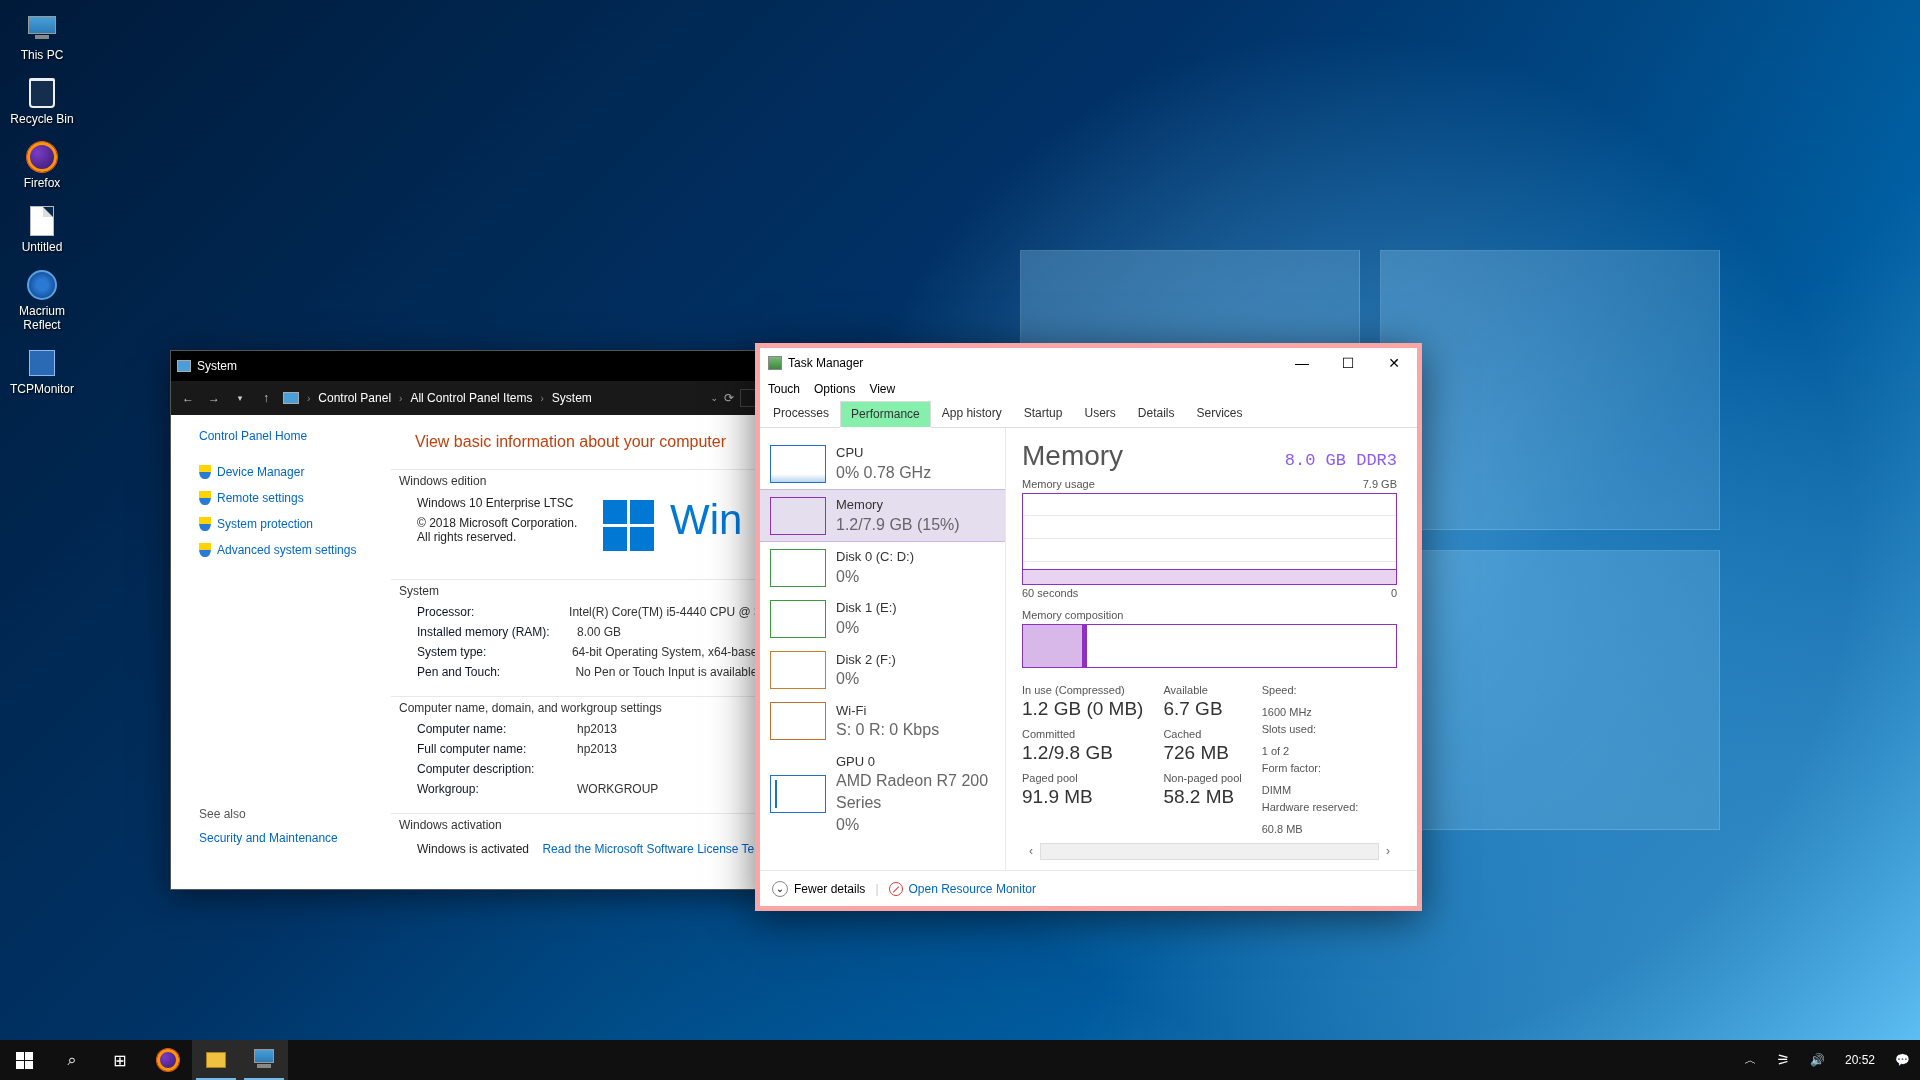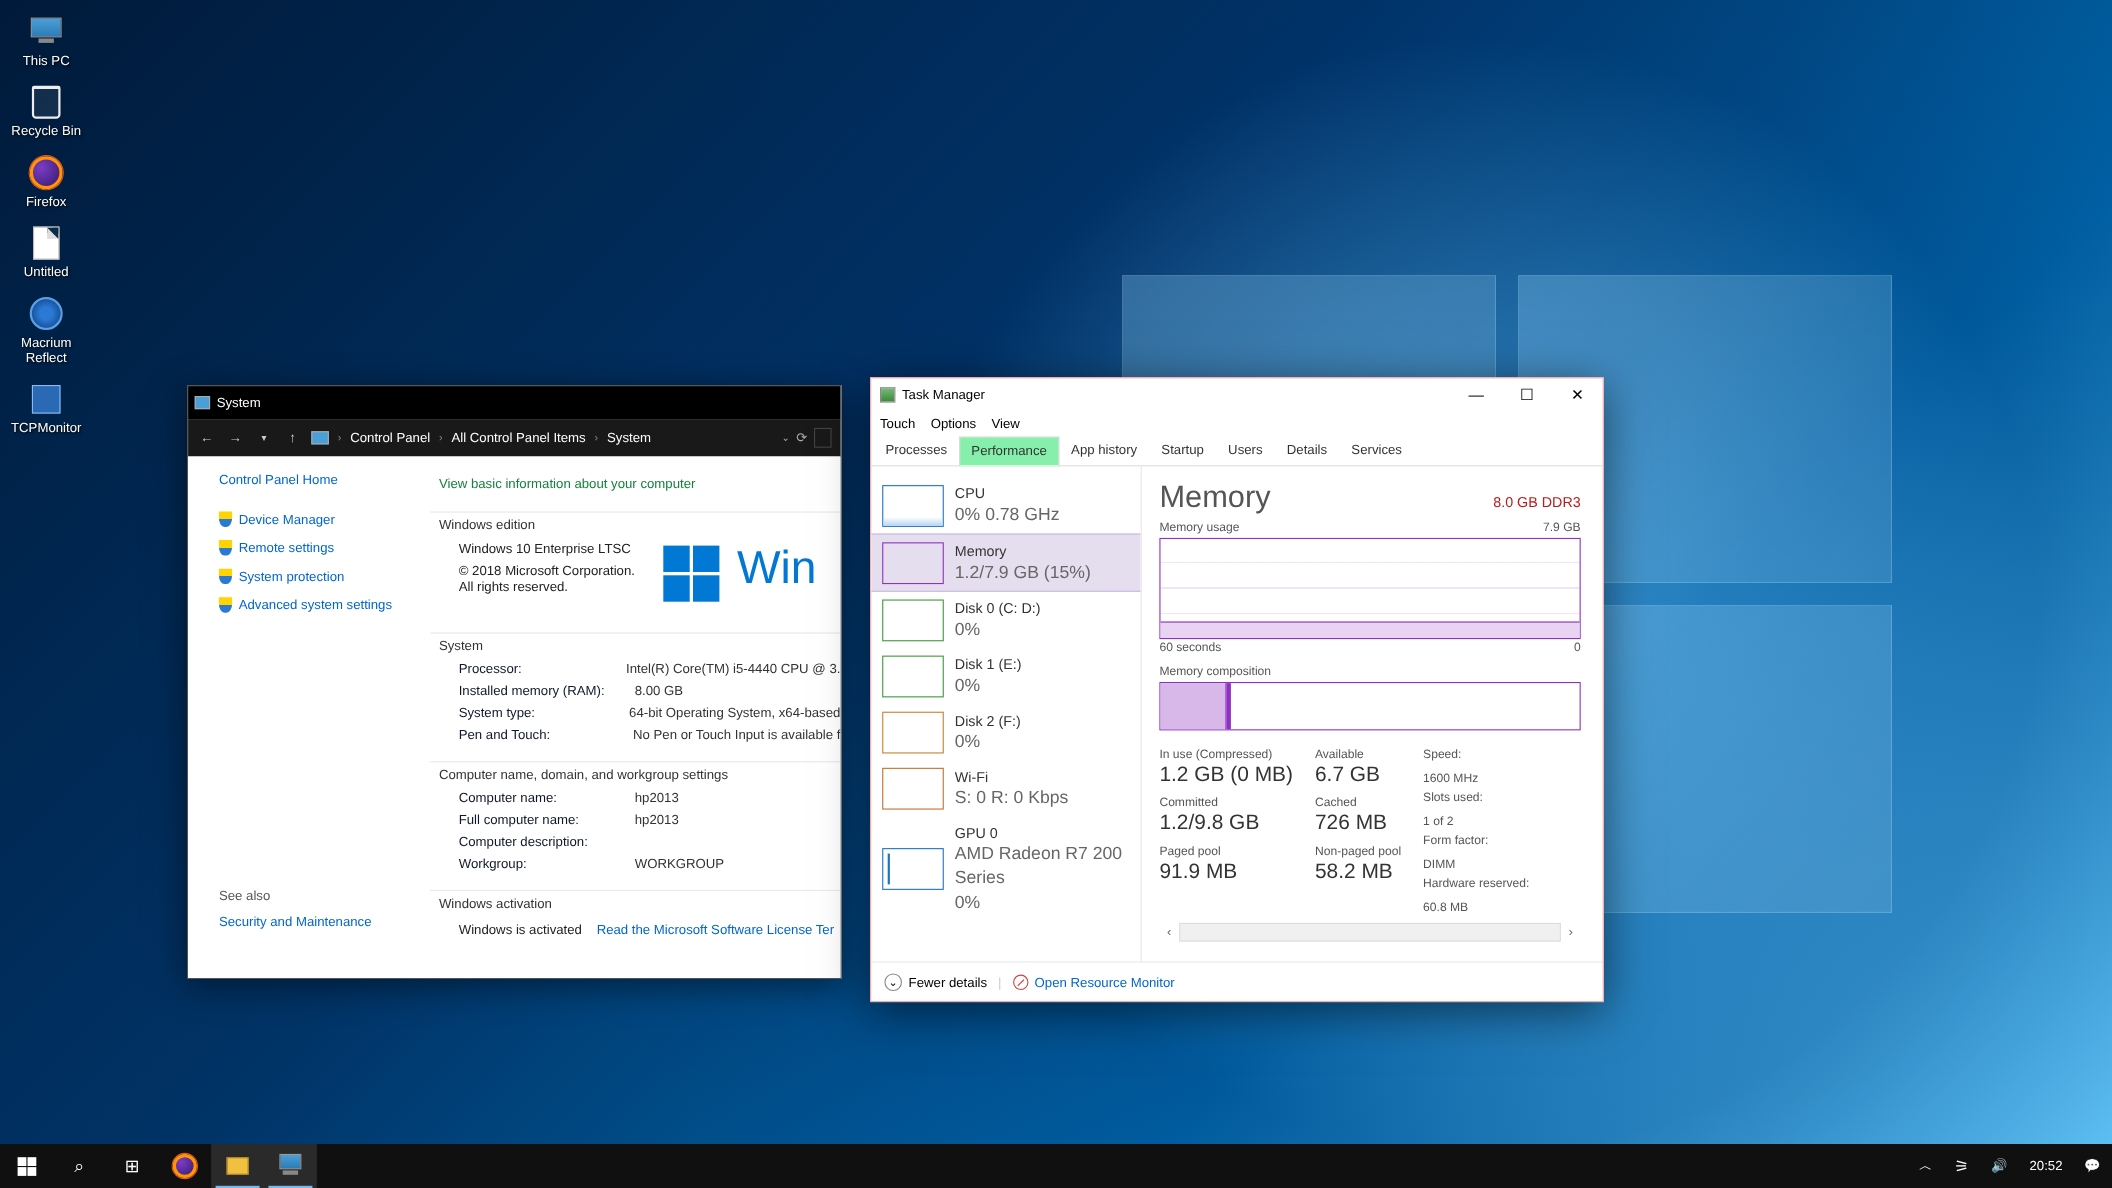--- a/index.html
+++ b/index.html
@@ -56,37 +56,37 @@
 .sys-nav .crumb { cursor: pointer; }
 .sys-nav .sep { color: #888; font-size: 10px; }
 .sys-nav .right { margin-left: auto; display: flex; align-items: center; gap: 6px; color: #aaa; }
 .sys-body { display: flex; height: calc(100% - 64px); background: #fff; font-size: 12px; color: #222; }
 .sys-side { width: 220px; border-right: 0; padding: 14px 0 0 28px; }
 .sys-side .cph { color: #0066cc; margin-bottom: 22px; cursor: pointer; }
 .sys-side .lnk { color: #0066cc; margin-bottom: 12px; cursor: pointer; display: flex; align-items: center; gap: 6px; }
 .sys-side .shield { width: 12px; height: 14px; background: linear-gradient(#ffd400 50%, #2a7ad4 50%); border-radius: 0 0 5px 5px / 0 0 8px 8px; flex-shrink:0; }
 .sys-side .seealso { margin-top: 250px; color: #555; }
 .sys-main { flex: 1; padding: 18px 0 0 0; min-width: 0; overflow: hidden; }
-.sys-main h2 { color: #15803d; font-weight: 400; font-size: 12px; margin-bottom: 18px; padding-left: 8px; }
+.sys-main h2 { color: #c2410c; font-weight: 400; font-size: 16px; margin-bottom: 18px; padding-left: 8px; margin-left: 16px; }
 .sys-main h3 { font-size: 12px; color: #333; font-weight: 400; padding: 4px 8px; border-bottom: 0; }
 .sys-main .sect { border-top: 1px solid #e8e8e8; padding-bottom: 14px; }
 .sys-main .row { display: flex; padding: 3px 0 3px 26px; }
 .sys-main .rk { width: 160px; color: #0f172a; }
 .sys-main .rv { color: #333; white-space: nowrap; }
 .sys-main .winlogo-row { display: flex; align-items: flex-start; padding: 4px 0 14px 26px; gap: 16px; }
 .sys-main .winname { color: #0078d4; font-size: 42px; font-weight: 300; flex-shrink: 0; }
 .sys-main .winsq { display: grid; grid-template-columns: 24px 24px; grid-template-rows: 24px 24px; gap: 3px; flex-shrink: 0; margin-top: 4px;}
 .sys-main .winsq > span { background: #0078d4; }
 .sys-main .act-row { padding: 6px 0 0 26px; }
 .sys-main .act-row .alnk { color: #0066cc; cursor: pointer; margin-left: 10px; }
 
 
 .win-tm {
-  position: absolute; left: 791px; top: 343px; width: 667px; height: 568px;
-  background: #fff; border: 1px solid #fca5a5; box-shadow: 0 8px 40px rgba(0,0,0,.55);
+  position: absolute; left: 755px; top: 343px; width: 667px; height: 568px;
+  background: #fff; border: 5px solid #fca5a5; box-shadow: 0 8px 40px rgba(0,0,0,.55);
 }
 .tm-title { height: 30px; display: flex; align-items: center; padding-left: 8px; font-size: 12px; gap: 6px; }
 .tm-title .tmico { width: 14px; height: 14px; background: linear-gradient(#7ab87a,#3a8a3a); border: 1px solid #888; }
 .tm-title .wbtns { margin-left: auto; display: flex; }
 .tm-title .wbtns > div { width: 46px; height: 30px; display: flex; align-items: center; justify-content: center; cursor: pointer; font-size: 14px; }
 .tm-menu { height: 22px; display: flex; align-items: center; padding-left: 8px; gap: 14px; font-size: 12px; }
 .tm-menu > span { cursor: pointer; }
 .tm-tabs { height: 28px; border-bottom: 1px solid #ddd; display: flex; font-size: 12px; padding-left: 2px; }
 .tm-tabs .tab { padding: 5px 10px 0; border: 1px solid transparent; cursor: pointer; color: #333; }
 .tm-tabs .tab.sel { border-color: #ddd #ddd #fff #ddd; background: #86efac; position: relative; top: 1px; }
@@ -104,21 +104,21 @@
 .tm-card .thumb.wifi { border-color: #c47030; }
 .tm-card .thumb.gpu { border-color: #1e72c8; }
 .tm-card .thumb.gpu::after { content:""; position:absolute; left:4px; top:4px; bottom:4px; width:2px; background:#1e72c8; }
 .tm-card .txt { font-size: 12px; line-height: 1.35; }
 .tm-card .txt .t1 { color: #333; font-size: 13px; }
 .tm-card .txt .t2 { color: #666; font-size: 16px; }
 
 .tm-right { flex: 1; padding: 12px 20px 8px 16px; font-size: 12px; color: #555; min-width: 0; }
 .tm-hdr { display: flex; justify-content: space-between; align-items: baseline; }
 .tm-hdr h1 { font-size: 28px; font-weight: 400; color: #555; }
-.tm-hdr .sub { font-size: 13px; color: #b91c1c; }
+.tm-hdr .sub { font-size: 17px; color: #8b5cf6; font-family: Liberation Mono, monospace; }
 .tm-lbls { display: flex; justify-content: space-between; font-size: 11px; margin-top: 6px; }
 .tm-graph { height: 92px; border: 1px solid #9030c0; margin-top: 3px; background: repeating-linear-gradient(0deg, transparent 0 22px, #f2e4f8 22px 23px); position: relative; }
 .tm-graph::after { content:""; position:absolute; left:0; right:0; bottom:0; height: 14px; background: #e8d4f2; border-top: 1px solid #9030c0; }
 .tm-lbls2 { display: flex; justify-content: space-between; font-size: 11px; margin-top: 2px; }
 .tm-comp-lbl { font-size: 11px; margin-top: 10px; }
 .tm-comp { height: 44px; border: 1px solid #9030c0; margin-top: 3px; position: relative; }
 .tm-comp .used { position: absolute; top:0; bottom:0; left:0; width: 60px; background: #d8b8e8; border-right: 1px solid #9030c0; }
 .tm-comp .cached { position: absolute; top:0; bottom:0; left:60px; width: 4px; background: #9030c0; }
 
 .tm-stats { margin-top: 16px; display: flex; gap: 20px; }

